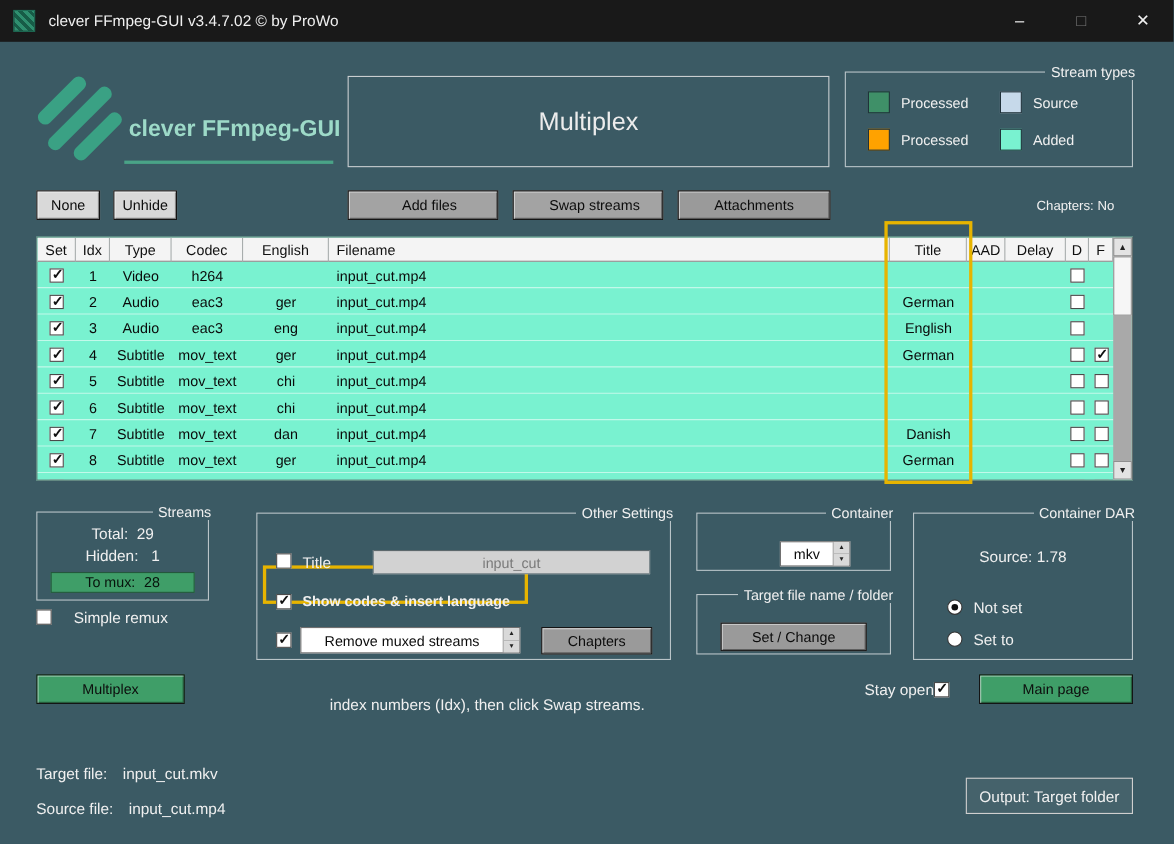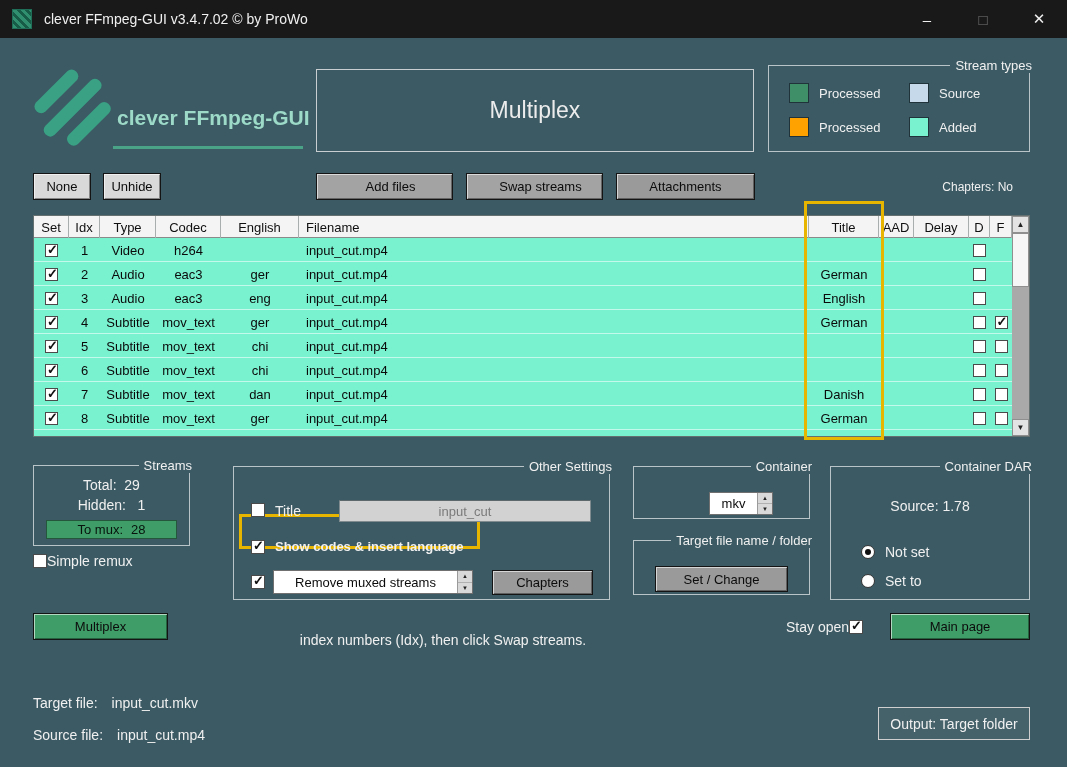--- a/index.html
+++ b/index.html
@@ -358,21 +358,21 @@
     </div>
     <div class="streams-line">
       <span>Hidden:</span>&nbsp;&nbsp;&nbsp;<span>1</span>
     </div>
     <div class="tomux-bar">
       <span>To mux:</span>
         <span>28</span>
     </div>
   </fieldset>
 
-  <div style="position:absolute; left:33px; top:553px; display:flex; align-items:center; gap:0;">
+  <div style="position:absolute; left:33px; top:553px; display:flex; align-items:center; gap:20px;">
     <span class="cbx"></span>
     <span class="inline-lbl">Simple remux</span>
   </div>
 
   <div class="btn green" style="left:33px; top:613px; width:135px; height:27px;">Multiplex</div>
 
   <fieldset class="fs-other">
     <legend>Other Settings</legend>
 
     <span class="cbx" style="position:absolute; left:17px; top:29px;"></span>

